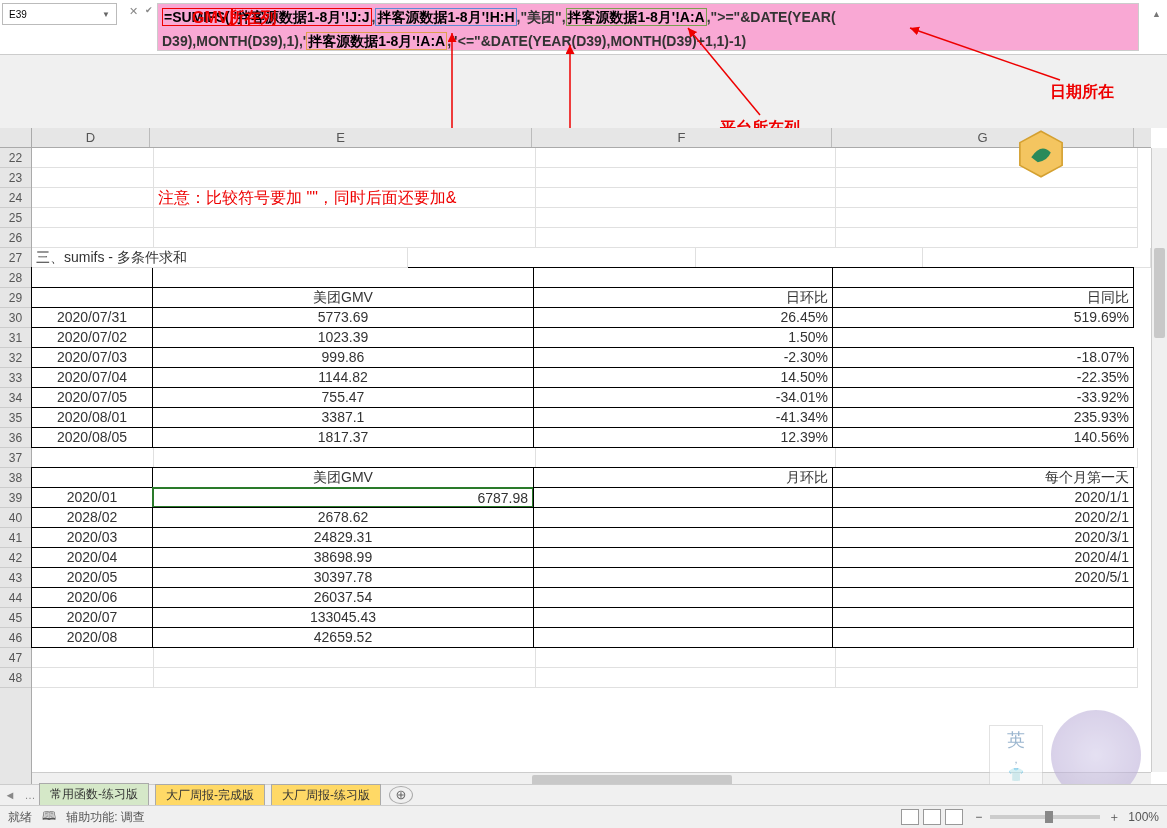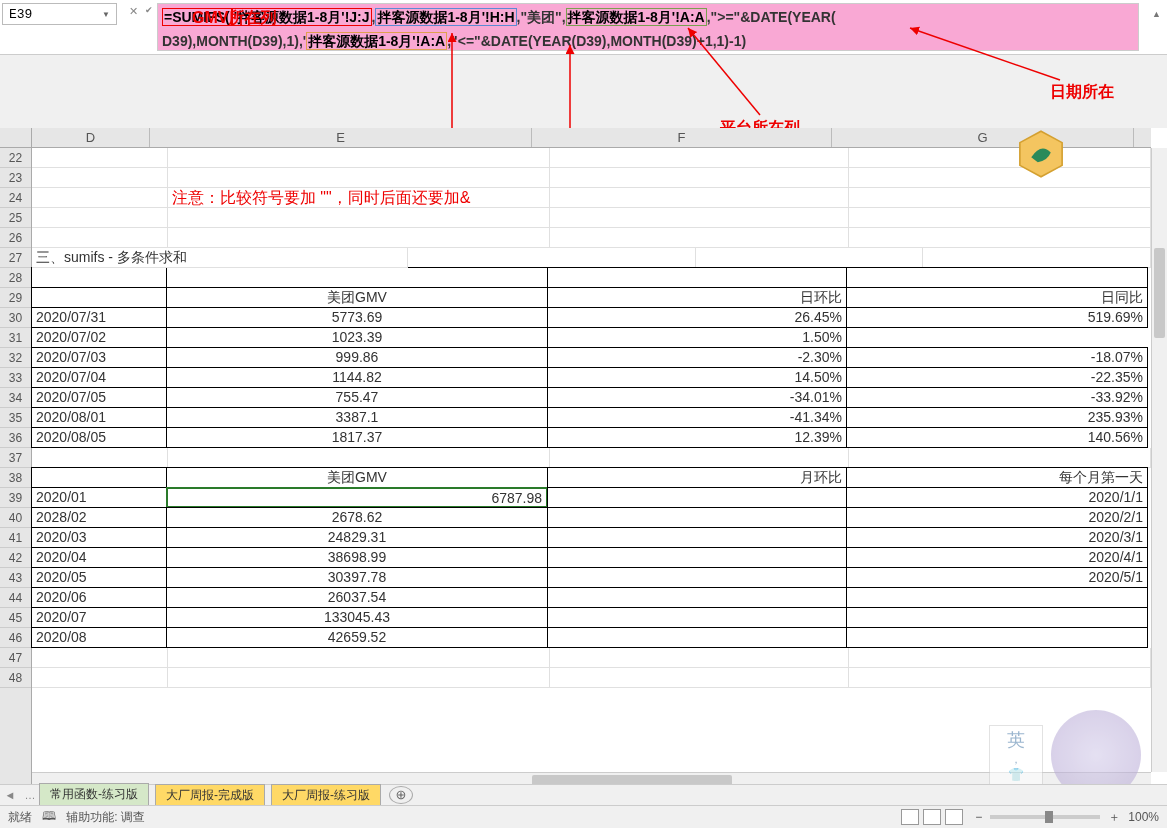--- a/index.html
+++ b/index.html
@@ -1,20 +1,20 @@
 <!DOCTYPE html>
 <html><head>
 <meta charset="utf-8">
 <style>
 * { box-sizing: border-box; margin: 0; padding: 0; font-family: "Microsoft YaHei", Arial, sans-serif; }
 body { background: #f0f0f0; width: 1167px; height: 828px; position: relative; overflow: hidden; font-size: 13px; color: #333; }
 
 .name-box-row { display: flex; align-items: flex-start; height: 55px; background: #fff; border-bottom: 1px solid #ccc; }
 .name-box { width: 115px; height: 22px; border: 1px solid #bbb; background: #fff; display: flex; align-items: center; padding: 0 6px; margin: 3px 0 0 2px; }
-.name-box input { border: none; outline: none; width: 80px; font-size: 13px; font-family: Liberation Mono, monospace; }
+.name-box input { border: none; outline: none; width: 80px; font-size: 10px; }
 .name-box-drop { margin-left: auto; font-size: 8px; color:#666; }
 
 .fx-area { flex: 1; position: relative; margin-left: 40px; margin-top: 3px; height: 52px; }
 .fx-cancel { position:absolute; left:-28px; top:2px; color:#888; font-size:11px; }
 .fx-accept { position:absolute; left:-12px; top:2px; color:#888; font-size:9px; }
 
 .formula-box { border:1px solid #ccc; padding: 1px 4px; background:#f9a8d4; height: 48px; font-size: 14px; line-height: 24px; width: 982px; position:relative;font-weight:bold; }
 .formula-box .line { white-space: nowrap; }
 .tok-black { color:#000; }
 .box-red { border:1px solid #e00; padding:0 1px; }
@@ -33,21 +33,21 @@
 .col-E { width: 382px; }
 .col-F { width: 300px; }
 .col-G { width: 302px; }
 
 .row-headers { position:absolute; top:20px; left:0; width:32px; bottom:0; background:#e6e6e6; border-right:1px solid #aaa; }
 .row-header { height:20px; border-bottom:1px solid #ccc; text-align:center; font-size:12px; color:#555; line-height:20px; }
 
 .cells { position:absolute; top:20px; left:32px; right:16px; bottom:0; }
 .grid-row { display:flex; height:20px; }
 .cell { border-right:1px solid #e0e0e0; border-bottom:1px solid #e0e0e0; padding:0 4px; font-size:14px; line-height:19px; overflow:hidden; white-space:nowrap; }
-.cell.cD { width:136px; text-align:left; }
+.cell.cD { width:122px; text-align:center; }
 .cell.cE { width:382px; text-align:center; }
 .cell.cF { width:300px; text-align:right; }
 .cell.cG { width:302px; text-align:right; }
 
 .bordered .cell { border:1px solid #000; margin:-1px 0 0 -1px; }
 .left-txt { text-align:left !important; }
 
 .selected-cell { border:2px solid #2a7a2a !important; background:#fff; }
 
 .note-text { color:#e00; font-size:16px; }

